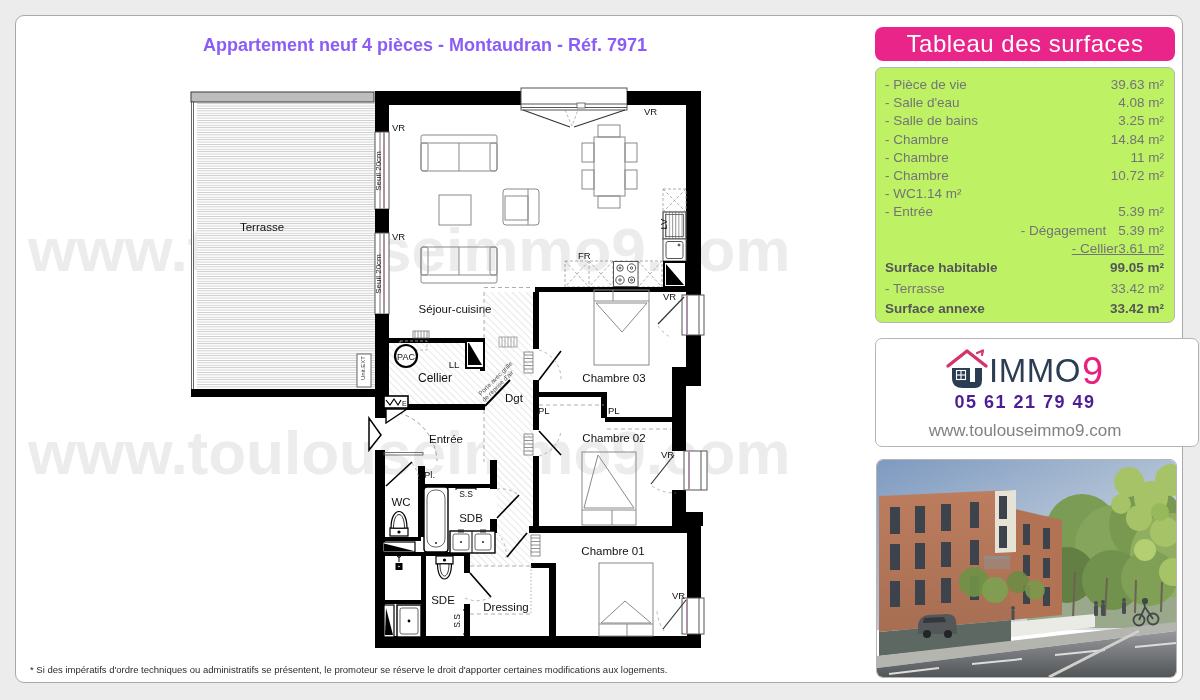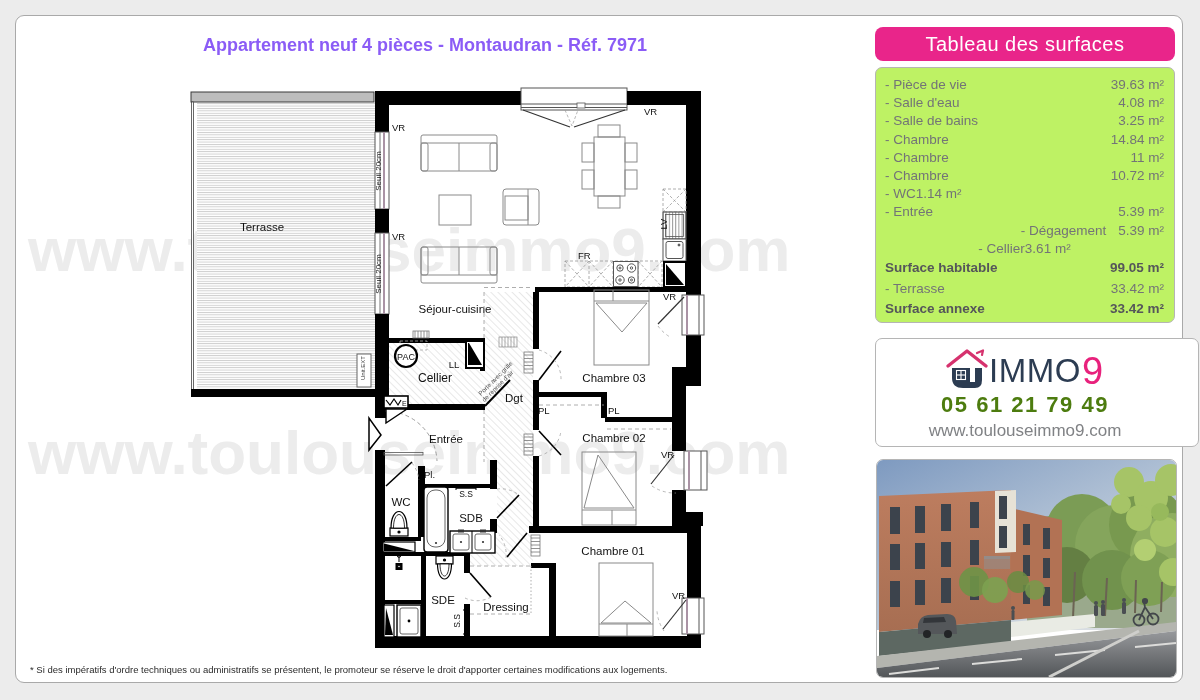--- a/index.html
+++ b/index.html
@@ -566,21 +566,21 @@
 <line x1="470" y1="566" x2="531" y2="566" stroke-dasharray="4 3"></line>
 <line x1="531" y1="566" x2="531" y2="614" stroke-dasharray="1.5 2"></line>
 <line x1="470" y1="614" x2="531" y2="614" stroke-dasharray="4 3"></line>
 </g>
 
 <text x="506" y="611" font-size="11.5" fill="#111" text-anchor="middle">Dressing</text>
 </g>
 </g>
     </svg>
 
-<div class="abs" style="left:875px;top:27px;width:300px;height:34px;background:#e9258a;border-radius:8px;color:#fff;font-size:20px;letter-spacing:0.5px;text-align:center;line-height:34px;">Tableau des surfaces</div>
+<div class="abs" style="left:875px;top:27px;width:300px;height:34px;background:#e9258a;border-radius:8px;color:#fff;font-size:24px;letter-spacing:0.5px;text-align:center;line-height:34px;">Tableau des surfaces</div>
 
 <div class="abs" style="left:875px;top:67px;width:298px;height:254px;background:#bef264;border:1px solid #b5b5b5;border-radius:7px;font-size:13.5px;color:#737477;">
   <div style="padding:8px 10px 0 9px;">
     <div style="display:flex;justify-content:space-between;line-height:18.2px;">
           <span>- Pièce de vie</span>
           <span>39.63 m²</span>
         </div>
     <div style="display:flex;justify-content:space-between;line-height:18.2px;">
           <span>- Salle d'eau</span>
           <span>4.08 m²</span>
@@ -606,21 +606,21 @@
           <span>1.14 m²</span>
         </div>
     <div style="display:flex;justify-content:space-between;line-height:18.2px;">
           <span>- Entrée</span>
           <span>5.39 m²</span>
         </div>
     <div style="display:flex;justify-content:flex-end;line-height:18.2px;gap:12px;">
           <span>- Dégagement</span>
           <span>5.39 m²</span>
         </div>
-    <div style="display:flex;justify-content:center;line-height:18.2px;">
+    <div style="display:flex;justify-content:flex-end;line-height:18.2px;text-decoration:underline;">
           <span>- Cellier</span>
           <span>3.61 m²</span>
         </div>
     <div style="display:flex;justify-content:space-between;line-height:20.5px;font-weight:bold;color:#55565a;">
           <span>Surface habitable</span>
           <span>99.05 m²</span>
         </div>
     <div style="display:flex;justify-content:space-between;line-height:20.5px;">
           <span>- Terrasse</span>
           <span>33.42 m²</span>
@@ -647,21 +647,21 @@
         <line x1="17" y1="23.5" x2="17" y2="32.5"></line>
             <line x1="12.5" y1="28" x2="21.5" y2="28"></line>
       </g>
 
       <text x="45" y="35" font-size="33" fill="#2c3c52" font-family="Liberation Sans,sans-serif" letter-spacing="0.5">IMMO</text>
 
       <text x="138" y="37" font-size="38" fill="#e8217c" font-family="Liberation Sans,sans-serif">9</text>
     </svg>
   </div>
 
-  <div class="abs" style="left:0;top:53px;width:298px;text-align:center;font-size:22px;font-weight:bold;color:#4d7c0f;letter-spacing:1.5px;">05 61 21 79 49</div>
+  <div class="abs" style="left:0;top:53px;width:298px;text-align:center;font-size:18px;font-weight:bold;color:#4c1d95;letter-spacing:1.5px;">05 61 21 79 49</div>
 
   <div class="abs" style="left:0;top:82px;width:298px;text-align:center;font-size:17px;color:#808285;">www.toulouseimmo9.com</div>
 </div>
 
 <div class="abs" style="left:876px;top:459px;width:299px;height:217px;border-radius:7px;overflow:hidden;border:1px solid #b5b5b5;">
   <svg width="299" height="217" viewBox="0 0 299 217">
     <defs>
       <linearGradient id="sky" x1="0" y1="0" x2="0.8" y2="1">
         <stop offset="0" stop-color="#7e9ac0"></stop>
             <stop offset="0.5" stop-color="#aebfd4"></stop>

